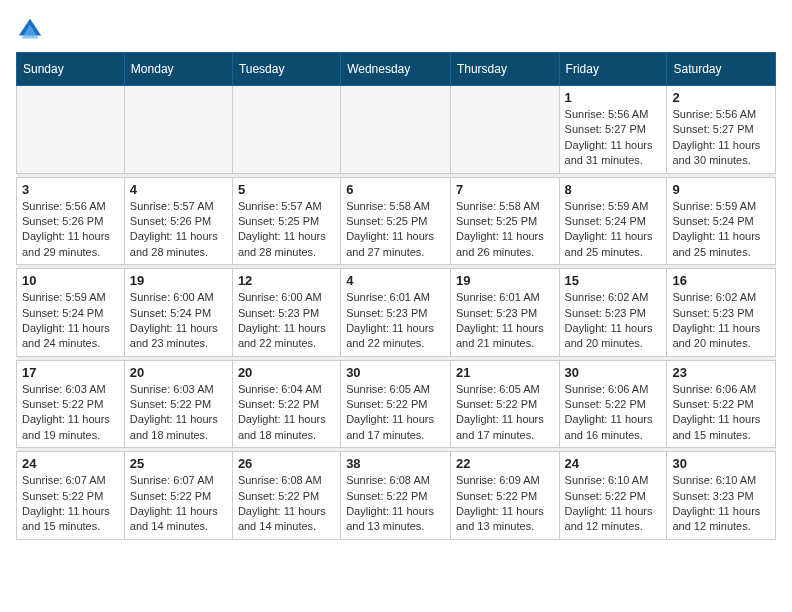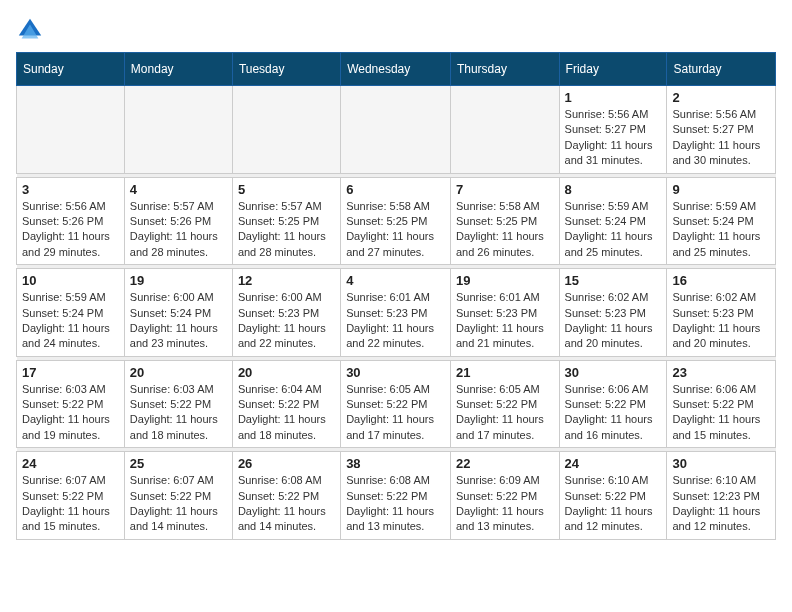--- a/index.html
+++ b/index.html
@@ -341,18 +341,18 @@
         </td>
         <td>
           <span class="day-num">24</span>
           <div class="day-info">Sunrise: 6:10 AM
 Sunset: 5:22 PM
 Daylight: 11 hours and 12 minutes.</div>
         </td>
         <td>
           <span class="day-num">30</span>
           <div class="day-info">Sunrise: 6:10 AM
-Sunset: 12:23 PM
+Sunset: 3:23 PM
 Daylight: 11 hours and 12 minutes.</div>
         </td>
       </tr>
     </tbody>
 </table>
 
 </body></html>

